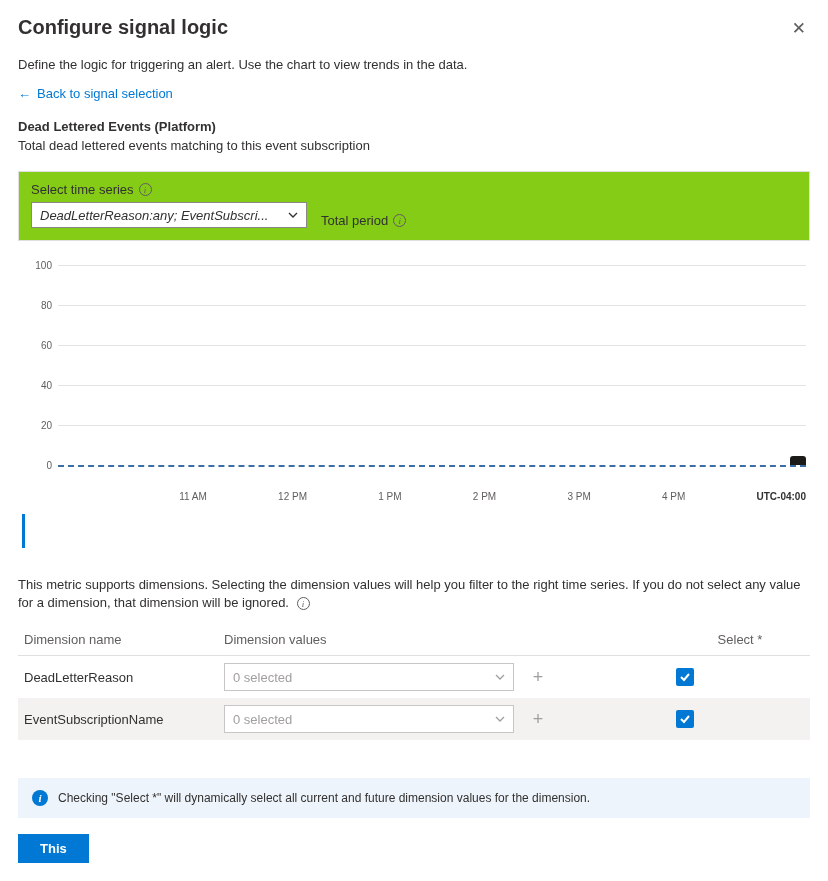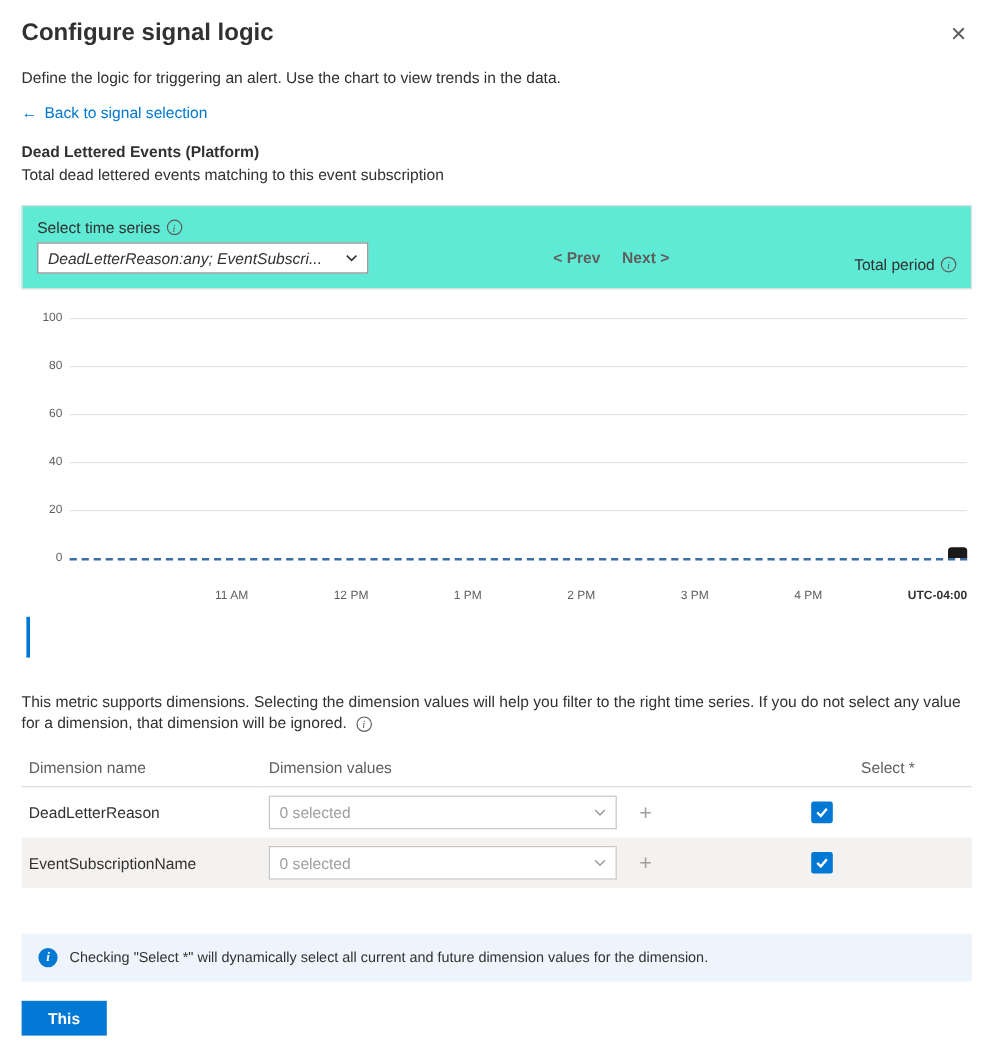--- a/index.html
+++ b/index.html
@@ -12,21 +12,21 @@
     padding: 16px 18px;
   }
   .header-row { display: flex; justify-content: space-between; align-items: flex-start; gap: 23px; }
   h1 { font-size: 20px; font-weight: 600; color: #323130; margin-bottom: 18px; }
   .close-x { font-size: 17px; color: #605e5c; cursor: pointer; padding: 2px 4px; }
   .subtitle { font-size: 13px; color: #323130; margin-bottom: 14px; }
   .back-link { display: inline-flex; align-items: center; gap: 6px; color: #0078d4; cursor: pointer; font-size: 13px; margin-bottom: 18px; }
   .signal-name { font-weight: 600; font-size: 13px; margin-bottom: 4px; }
   .signal-desc { font-size: 13px; color: #323130; margin-bottom: 18px; }
   .controls-bar {
-    background: #5eead4;
+    background: #84cc16;
     padding: 10px 12px 12px 12px;
     display: flex;
     align-items: flex-end;
     gap: 14px;
     border: 1px solid #e1dfdd;
   }
   .control-group { display: flex; flex-direction: column; gap: 5px; }
   .control-label { display: flex; align-items: center; gap: 5px; font-size: 13px; }
   .info-icon {
     display: inline-flex; width: 13px; height: 13px; border: 1px solid #605e5c;
@@ -128,24 +128,20 @@
     <div class="select-box ts-select">
       <span class="txt">DeadLetterReason:any; EventSubscri...</span>
       <span class="chev">
         <svg viewBox="0 0 10 10">
             <path d="M1 3 L5 7 L9 3" stroke="#323130" stroke-width="1.3" fill="none"></path>
           </svg>
       </span>
     </div>
   </div>
 
-  <div class="nav-btns">
-    <span class="nav-btn">&lt; Prev</span>
-    <span class="nav-btn">Next &gt;</span>
-  </div>
 
   <div class="control-group">
     <div class="control-label">
       <span>Total period</span>
       <span class="info-icon">i</span>
     </div>
   </div>
 </div>
 
 <div class="chart-wrap">

